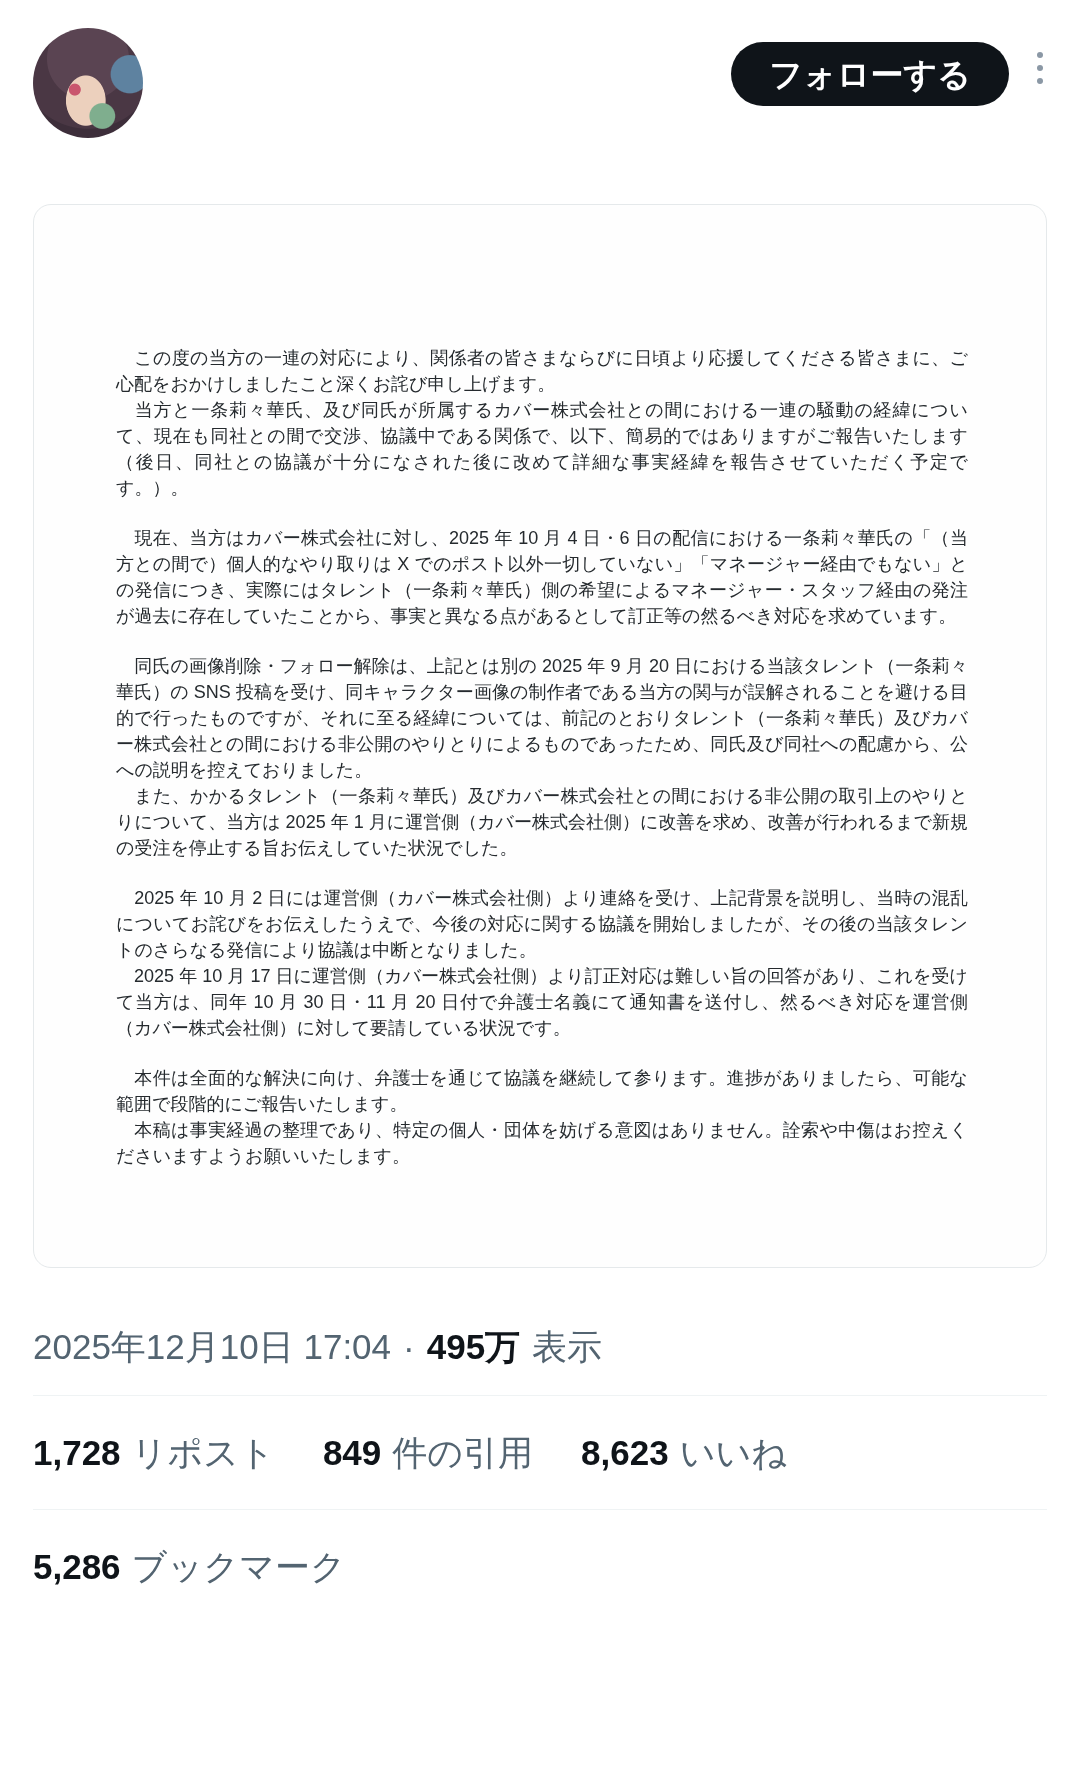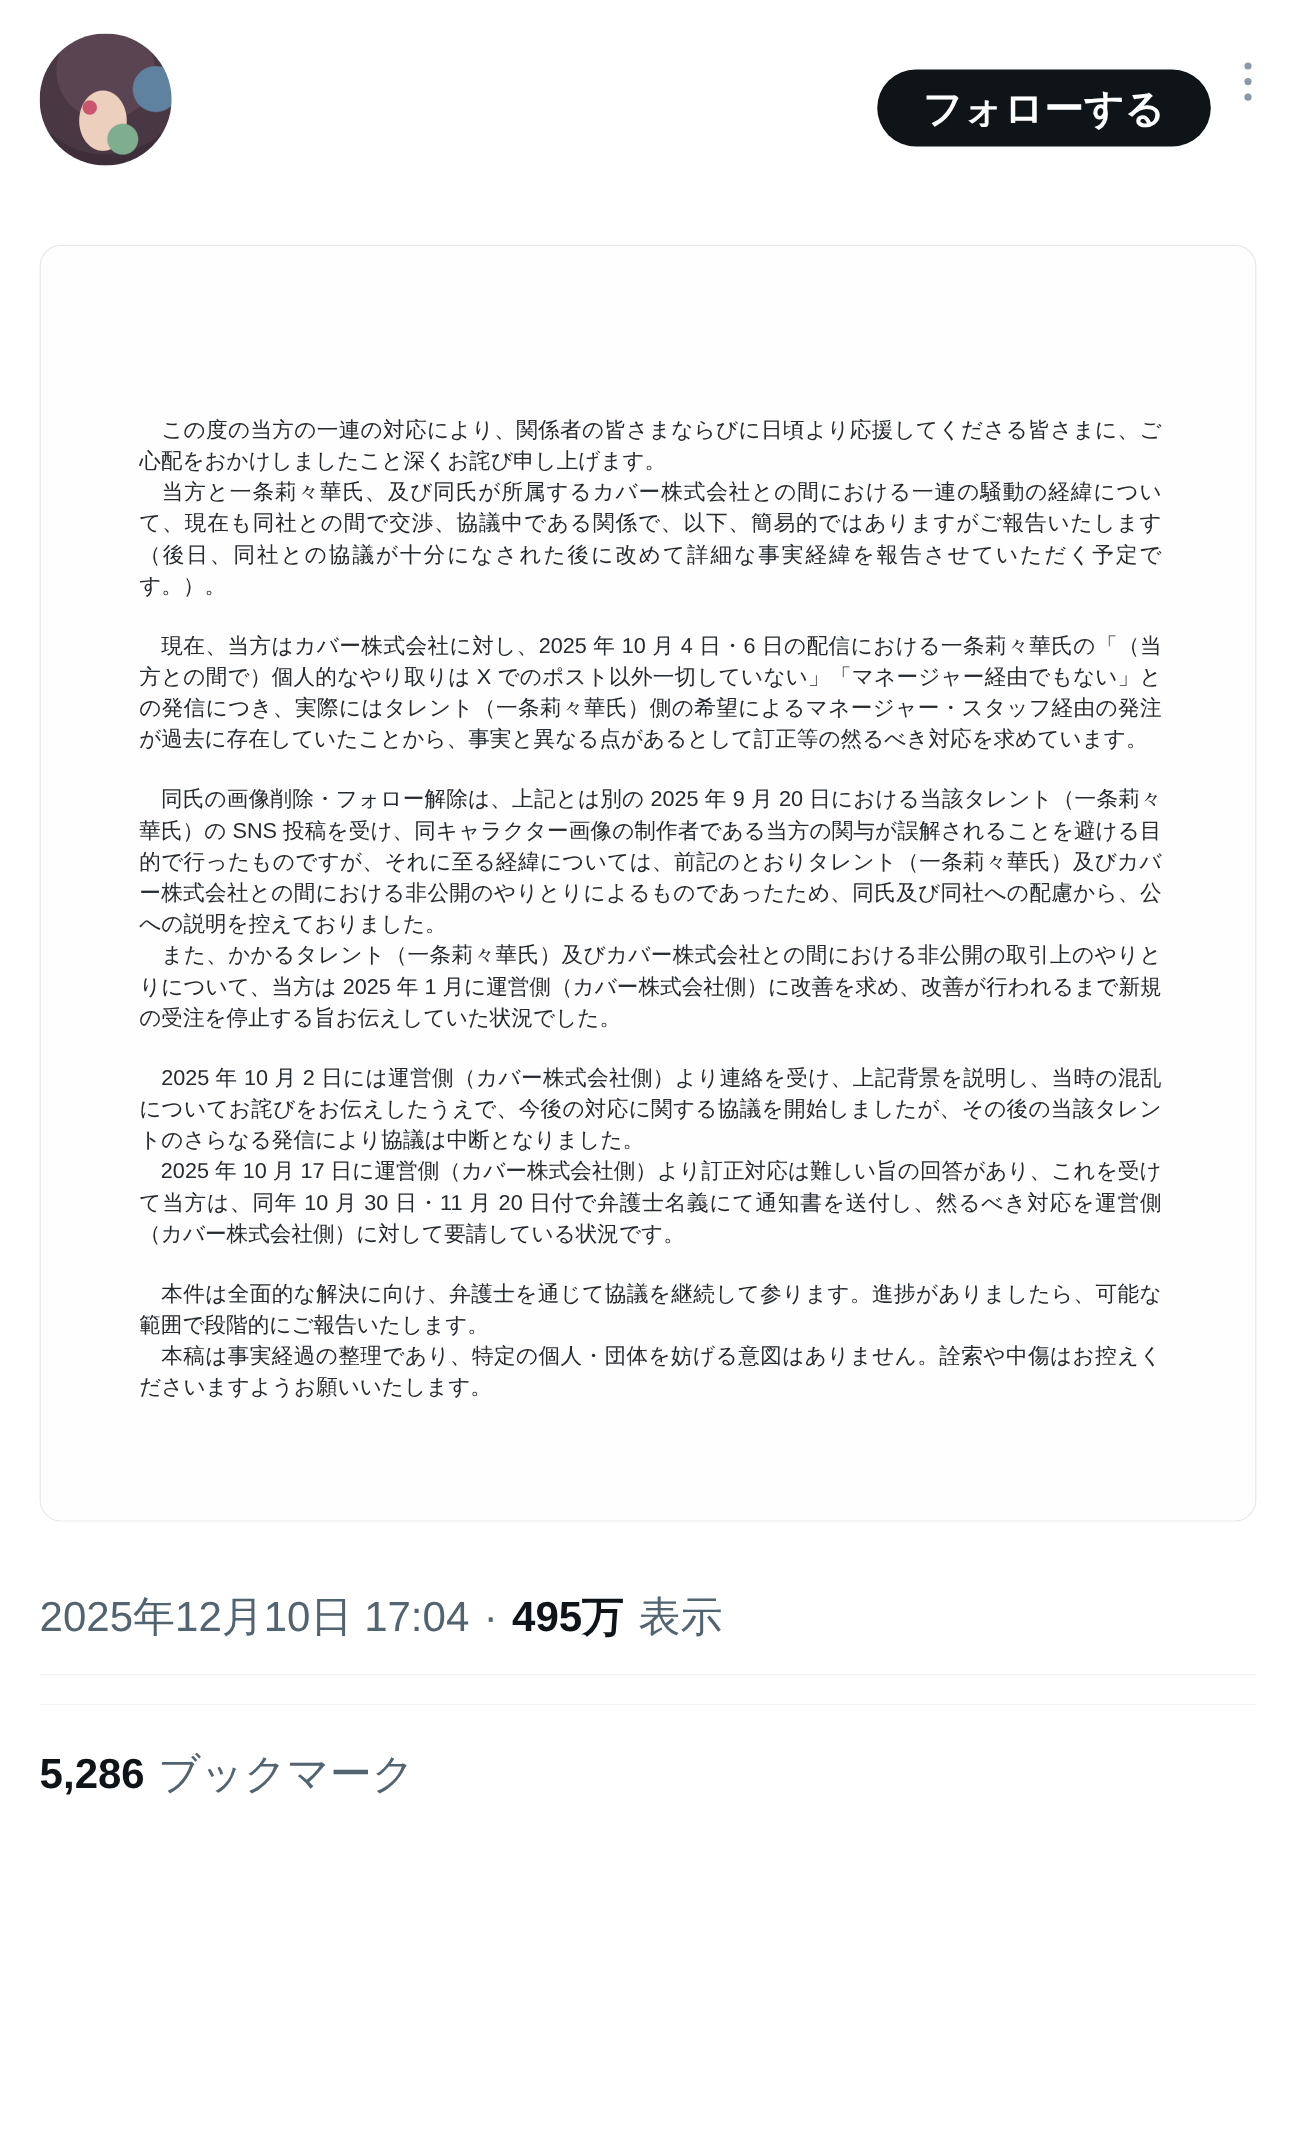--- a/index.html
+++ b/index.html
@@ -25,21 +25,20 @@
   .user-names { margin-left:22px; padding-top:4px; }
   .display-name-row { display:flex; align-items:center; gap:10px; cursor:pointer; }
   .display-name { font-size:37px; font-weight:700; color:#0f1419; }
   .handle { font-size:34px; color:#536471; margin-top:8px; }
   .header-right { margin-left:auto; display:flex; align-items:flex-start; gap:24px; padding-top:14px; }
   .follow-btn {
     background:#0f1419; color:#ffffff; border:none; cursor:pointer;
     border-radius:9999px; font-size:33px; font-weight:700;
     padding:14px 38px; line-height:1; height:64px;
     font-family:"Liberation Sans","DejaVu Sans",sans-serif;
-    margin-top:16px;
   }
   .more-btn { background:none; border:none; cursor:pointer; padding:6px 4px; display:flex; flex-direction:column; gap:7px; margin-top:4px; }
   .more-btn i { width:6px; height:6px; border-radius:50%; background:#8b98a5; display:block; }
 
   
   .tweet-title {
     margin-top:26px; font-size:50px; line-height:1.22; font-weight:400;
     color:#0f1419; letter-spacing:0.5px; word-break:break-all;
   }
 
@@ -97,20 +96,34 @@
 
   <div class="meta-row">
     <span>2025年12月10日 17:04</span>
     <span>·</span>
     <span class="views-count">495万</span>
     <span>表示</span>
   </div>
 
   <div class="divider"></div>
 
+  <div class="stats-row">
+    <div class="stat">
+      <span class="count">1,728</span>
+      <span class="label">リポスト</span>
+    </div>
+    <div class="stat">
+      <span class="count">849</span>
+      <span class="label">件の引用</span>
+    </div>
+    <div class="stat">
+      <span class="count">8,623</span>
+      <span class="label">いいね</span>
+    </div>
+  </div>
 
   <div class="divider"></div>
 
   <div class="stats-row">
     <div class="stat">
       <span class="count">5,286</span>
       <span class="label">ブックマーク</span>
     </div>
   </div>
 

